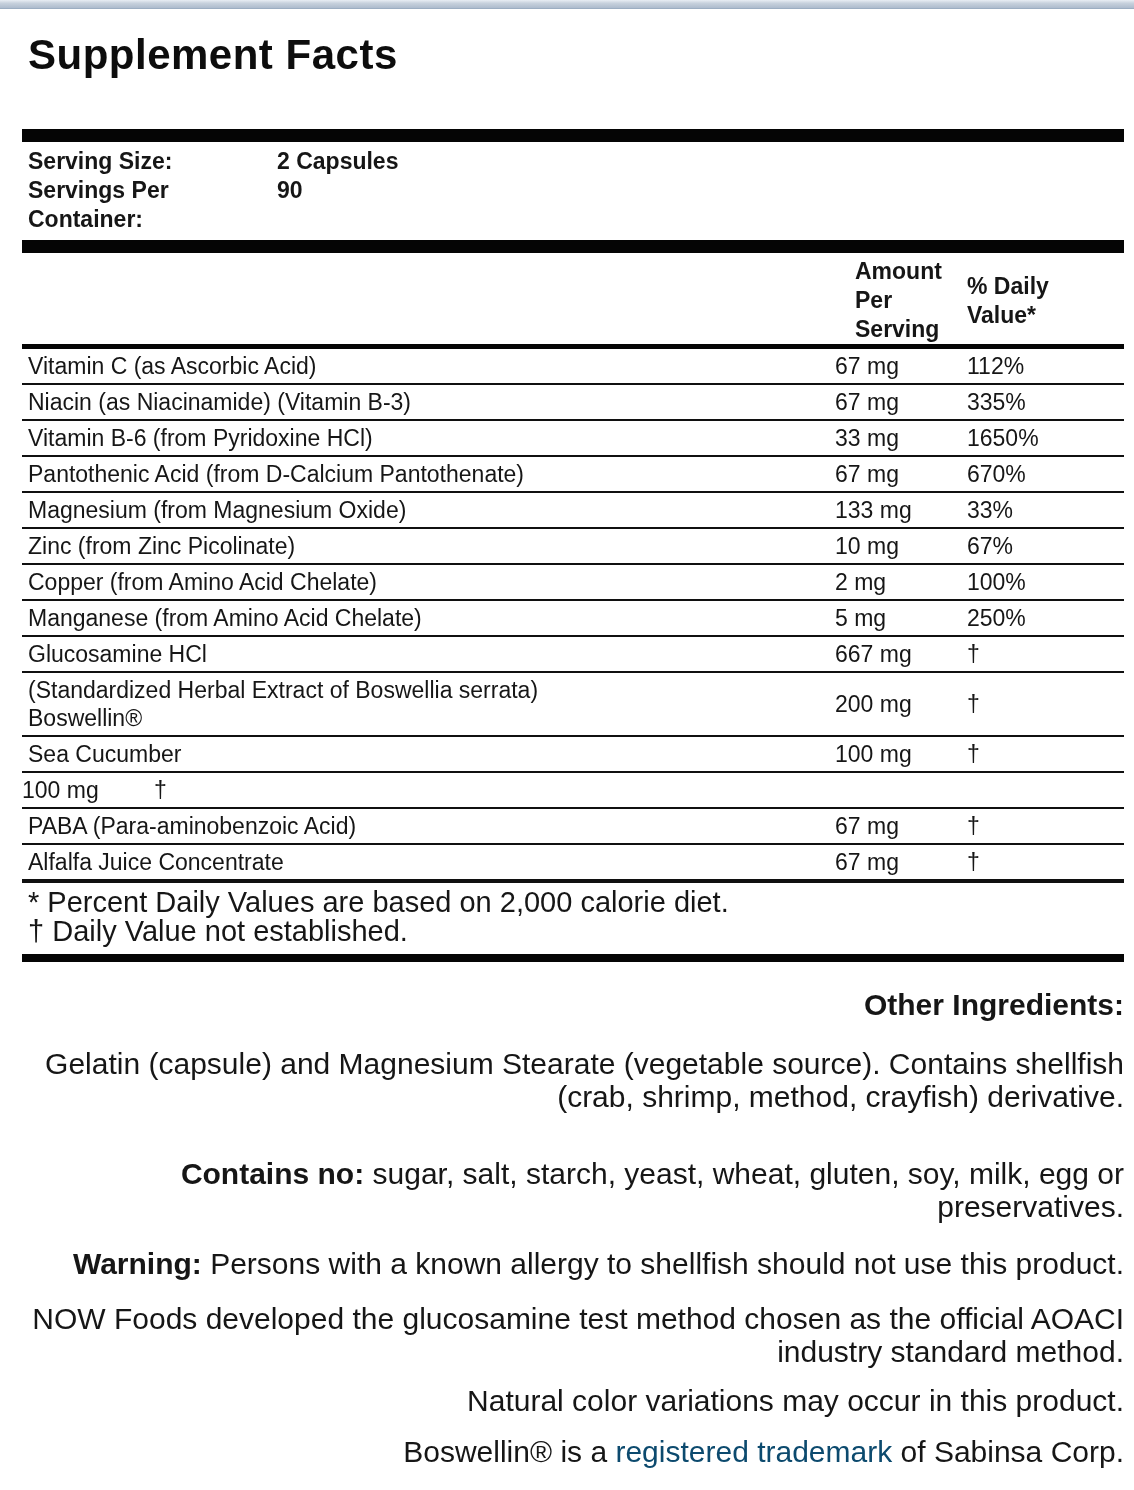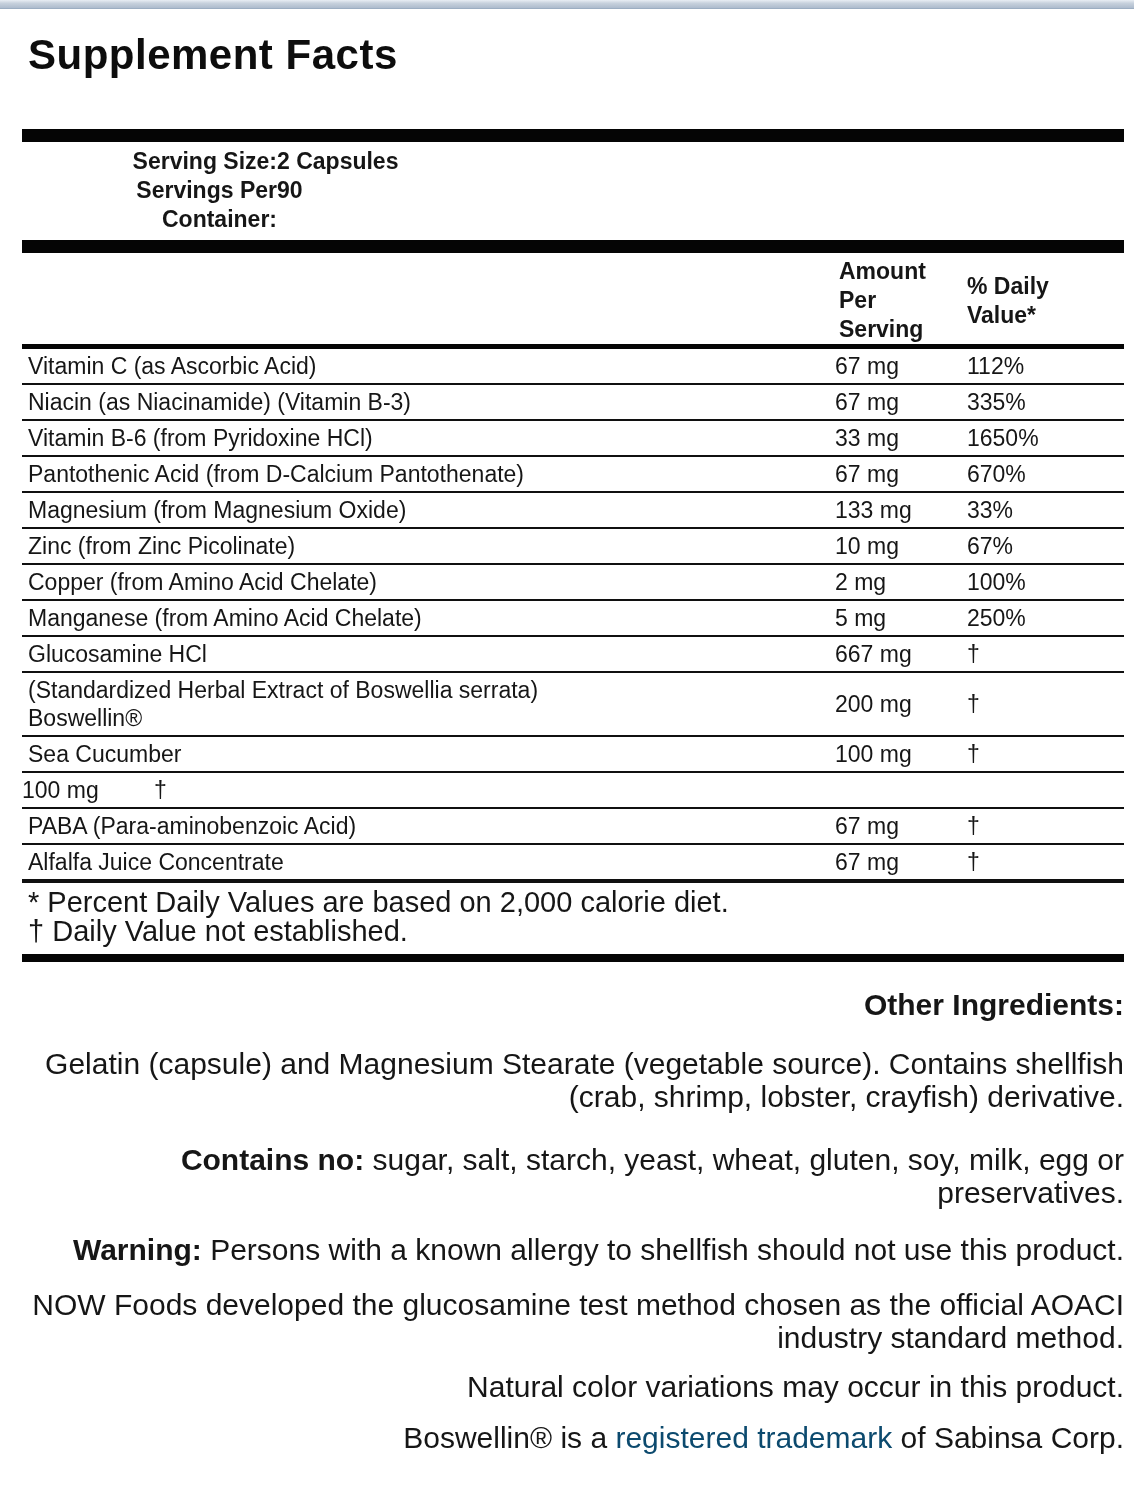--- a/index.html
+++ b/index.html
@@ -19,29 +19,28 @@
   .content { padding:0 10px 0 22px; }
 
   .title {
     font-size:42px; font-weight:900; letter-spacing:0.5px;
     line-height:48px; margin-top:22px; padding-left:6px; color:#0d0d0d;
   }
 
   .bar-thick { height:13px; background:#050505; }
   .bar1 { margin-top:50px; }
 
-  .serving { padding:5px 0 6px 6px; font-size:23px; font-weight:bold;text-align:right; }
+  .serving { padding:5px 0 6px 6px; font-size:23px; font-weight:bold; }
   .serving-row { display:flex; line-height:29px; }
   .serving-label { width:249px; }
 
   .facts-header {
     display:flex; border-bottom:5px solid #050505;
     font-size:23px; font-weight:bold; line-height:29px;
     padding-top:4px;
-    gap:16px;
   }
   .col-name { flex:1 1 auto; padding-left:6px; }
   .col-amt  { width:112px; flex:0 0 112px; }
   .col-dv   { width:157px; flex:0 0 157px; }
   .facts-header .col-dv { display:flex; align-items:center; }
 
   .trow {
     display:flex; border-bottom:2px solid #101010;
     font-size:23px; line-height:28px; padding:3px 0;gap:20px;
   }
@@ -50,21 +49,21 @@
 
   .footnotes {
     font-size:29px; line-height:29px;
     padding:5px 0 8px 6px;
     border-bottom:8px solid #050505;
   }
 
   .para { font-size:30px; line-height:33px; margin-left:4px;text-align:right; }
   .p-oi-head   { margin-top:26px; font-weight:bold; }
   .p-oi-body   { margin-top:26px; }
-  .p-contains  { margin-top:30px; }
+  .p-contains  { margin-top:44px; }
   .p-warning   { margin-top:24px; }
   .p-freshness { margin-top:24px; }
   .p-aoac      { margin-top:22px; }
   .p-color     { margin-top:16px; }
   .p-trademark { margin-top:18px; }
   .lead { font-weight:bold; }
   .link { color:#0c4a6e; }
 </style>
 </head>
 <body>
@@ -175,21 +174,21 @@
     <div class="col-dv">†</div>
   </div>
 
   <div class="footnotes">
     <div>* Percent Daily Values are based on 2,000 calorie diet.</div>
     <div>† Daily Value not established.</div>
   </div>
 
   <div class="para p-oi-head">Other Ingredients:</div>
 
-  <div class="para p-oi-body">Gelatin (capsule) and Magnesium Stearate (vegetable source). Contains shellfish (crab, shrimp, lobster, crayfish) derivative.</div>
+  <div class="para p-oi-body">Gelatin (capsule) and Magnesium Stearate (vegetable source). Contains shellfish (crab, shrimp, method, crayfish) derivative.</div>
 
   <div class="para p-contains"><span class="lead">Contains no:</span><span> sugar, salt, starch, yeast, wheat, gluten, soy, milk, egg or preservatives.</span></div>
 
   <div class="para p-warning"><span class="lead">Warning:</span><span> Persons with a known allergy to shellfish should not use this product.</span></div>
 
 
   <div class="para p-aoac">NOW Foods developed the glucosamine test method chosen as the official AOACI industry standard method.</div>
 
   <div class="para p-color">Natural color variations may occur in this product.</div>
 

